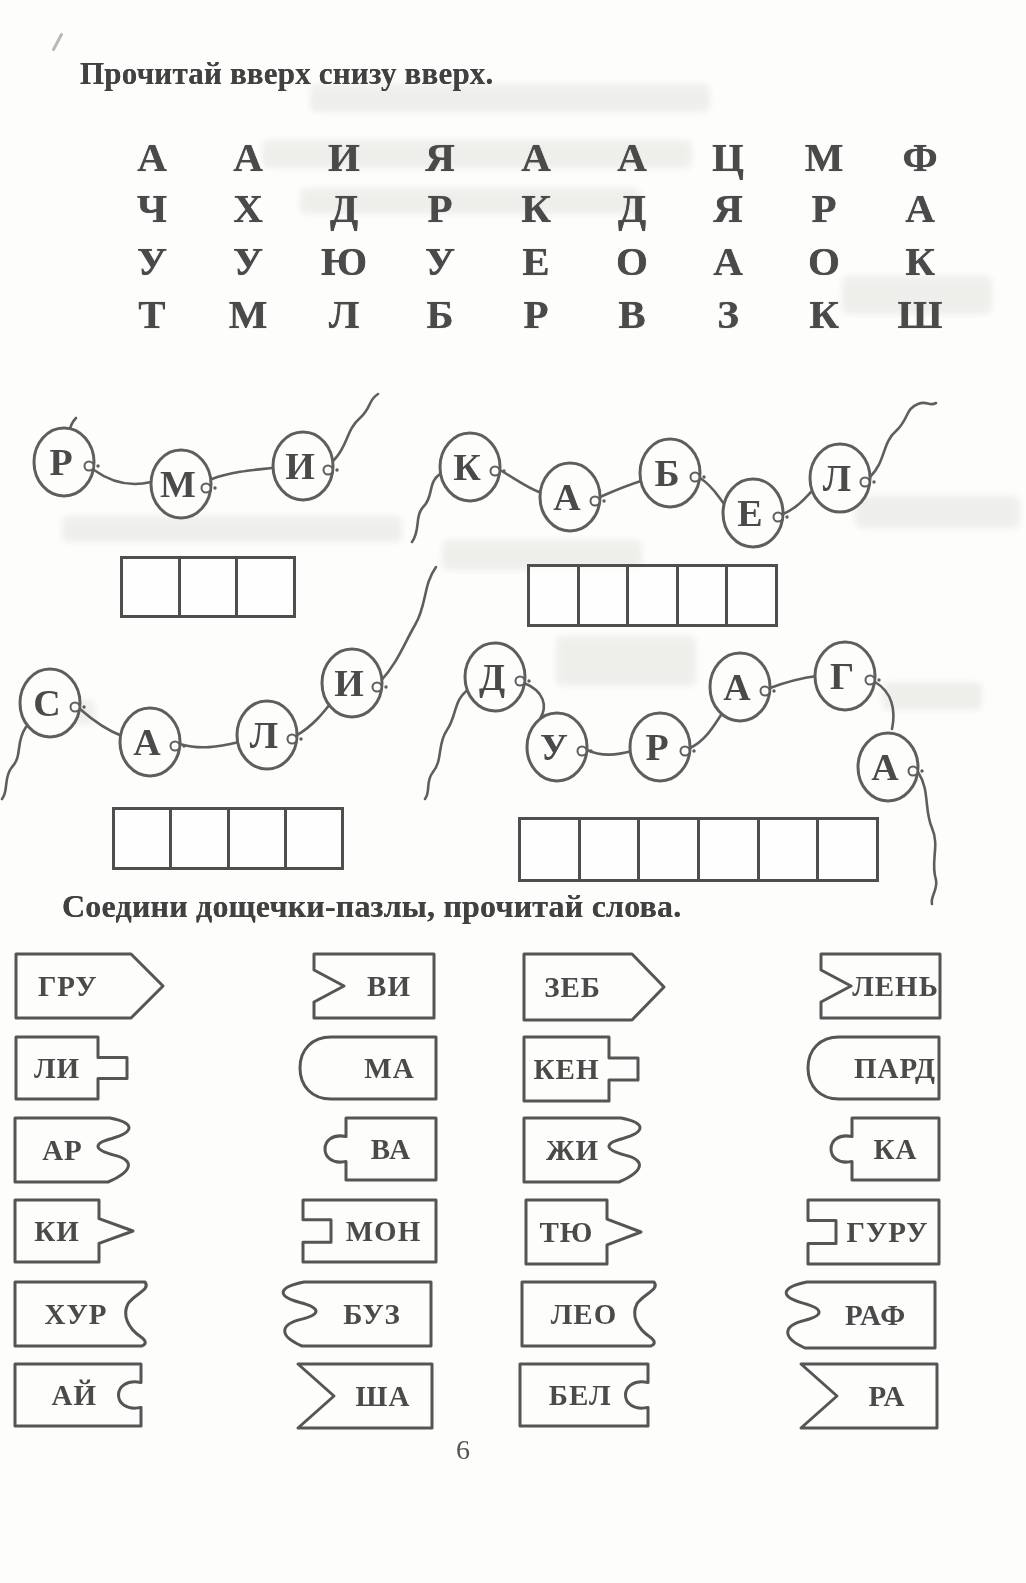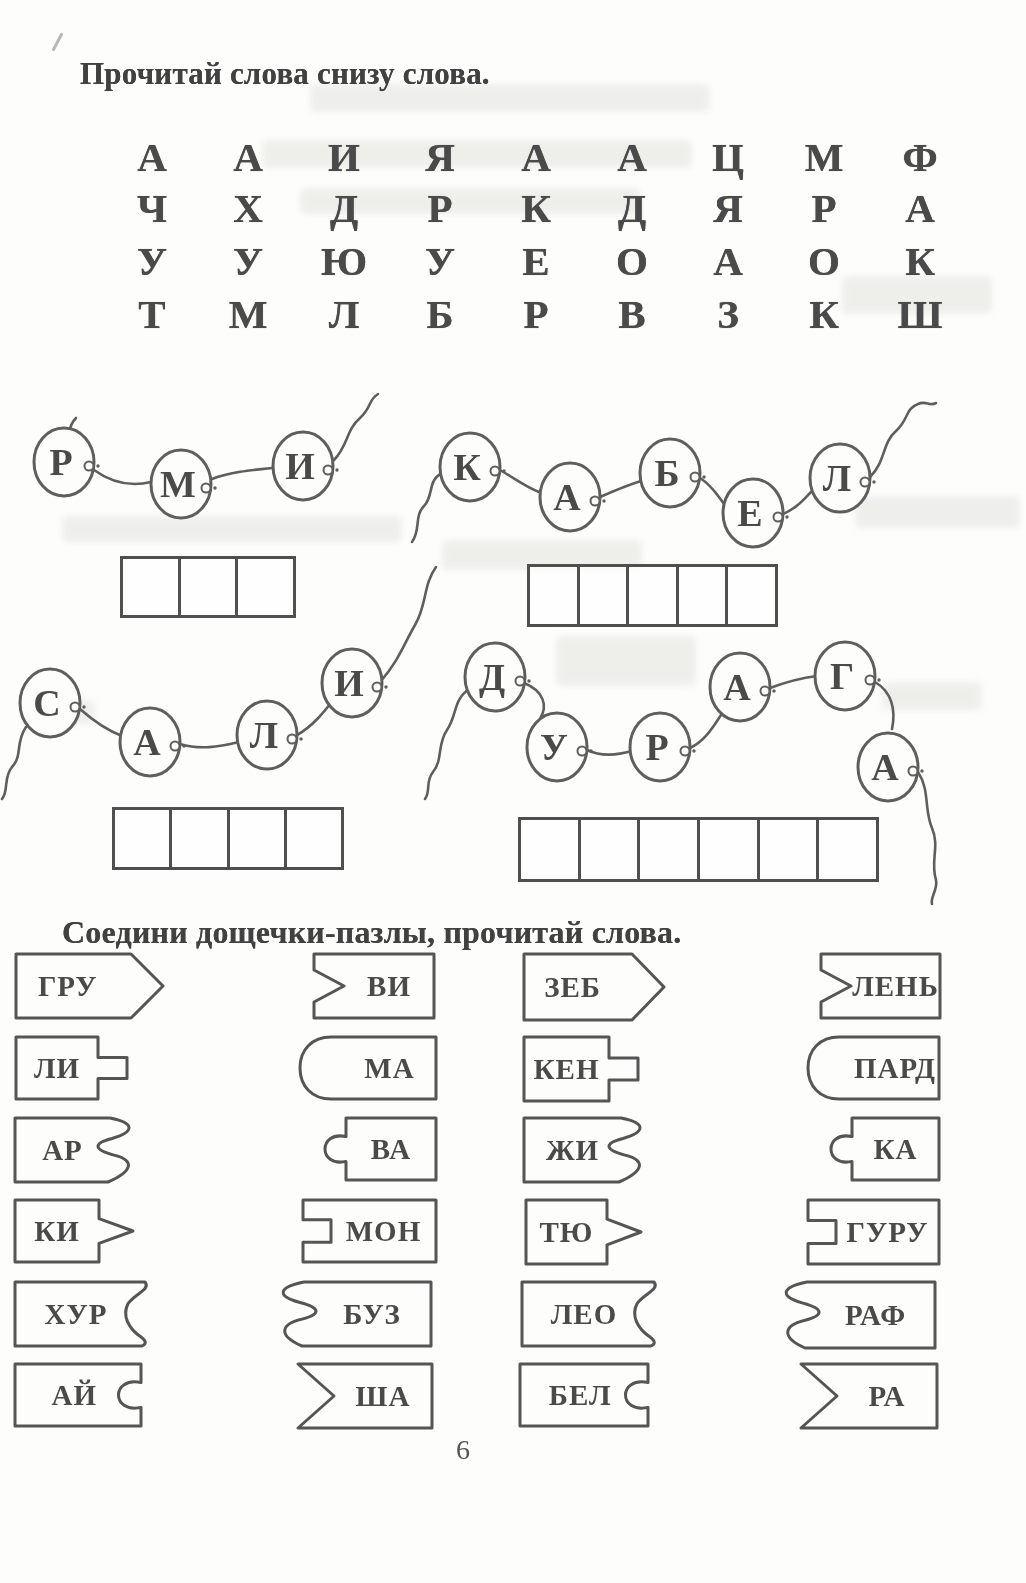--- a/index.html
+++ b/index.html
@@ -4,21 +4,21 @@
 <style>
   html,body{margin:0;padding:0;background:#ffffff;}
   #page{
     position:relative;width:1026px;height:1583px;background:#fdfdfc;overflow:hidden;
     font-family:"Liberation Serif","DejaVu Serif",serif;color:#464646;
   }
   .hd{position:absolute;margin:0;font-weight:bold;color:#414141;white-space:nowrap;
       letter-spacing:0.2px;text-shadow:0 0 .6px #555;}
   #h1{left:80px;top:56px;font-size:31px;}
   #h2{left:66px;top:358px;font-size:33px;}
-  #h3{left:62px;top:888px;font-size:32px;margin-top:26px;}
+  #h3{left:62px;top:888px;font-size:32px;}
   #letter-grid{
     position:absolute;left:104px;top:132px;display:grid;
     grid-template-columns:repeat(9,96px);grid-template-rows:50px 52px 54px 52px;
   }
   .gl{display:flex;align-items:center;justify-content:center;
       font-size:41px;font-weight:bold;color:#4a4a4a;text-shadow:0 0 .7px #555;}
   .abox{position:absolute;border:3px solid #4f4f4f;display:flex;background:rgba(255,255,255,.65);}
   .abox i{flex:1;border-right:3px solid #4f4f4f;}
   .abox i:last-child{border-right:none;}
   #figures{position:absolute;left:0;top:0;pointer-events:none;}
@@ -35,21 +35,21 @@
     <div class="bl" style="left: 882px; top: 682px; width: 100px; height: 28px;"></div>
     <div class="bl" style="left: 556px; top: 636px; width: 140px; height: 50px;"></div>
     <div class="bl" style="left: 442px; top: 540px; width: 200px; height: 30px;"></div>
     <div class="bl" style="left: 62px; top: 516px; width: 340px; height: 26px;"></div>
     <div class="bl" style="left: 855px; top: 496px; width: 165px; height: 32px;"></div>
     <div class="bl" style="left: 842px; top: 276px; width: 150px; height: 38px;"></div>
     <div class="bl" style="left: 300px; top: 188px; width: 340px; height: 26px;"></div>
     <div class="bl" style="left: 262px; top: 140px; width: 430px; height: 28px;"></div>
     <div class="bl" style="left: 310px; top: 84px; width: 400px; height: 28px;"></div>
   <div class="mark"></div>
-  <h1 id="h1" class="hd">Прочитай слова снизу слова.</h1>
+  <h1 id="h1" class="hd">Прочитай вверх снизу вверх.</h1>
   <div id="letter-grid">
       <span class="gl">А</span>
       <span class="gl">А</span>
       <span class="gl">И</span>
       <span class="gl">Я</span>
       <span class="gl">А</span>
       <span class="gl">А</span>
       <span class="gl">Ц</span>
       <span class="gl">М</span>
       <span class="gl">Ф</span>

